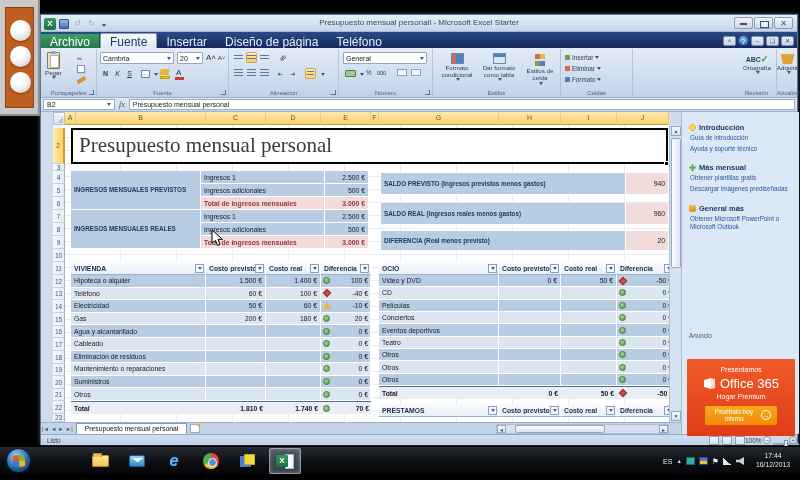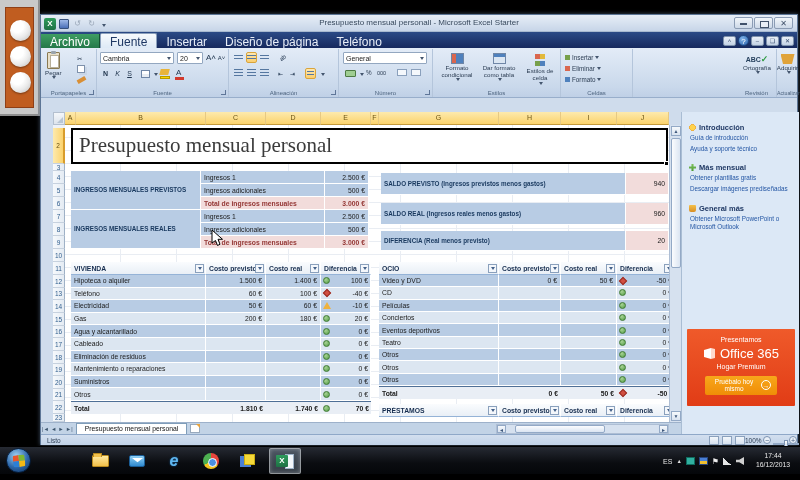--- a/index.html
+++ b/index.html
@@ -329,20 +329,28 @@
       <div class="rgroup" style="left:736px;width:21px;border-right:none">
         <div class="rbig" style="left:0;top:5px;width:21px">
           <span class="cart"></span>
           <span>Adquirir</span>
             <span class="dd"></span>
         </div>
         <div class="glabel" style="font-size:5.2px">Actualizar</div>
       </div>
     </div>
 
+    <div class="abs fbar">
+      <span class="namebox">
+          <span>B2</span>
+          <span class="dd"></span>
+        </span>
+      <span class="fx">fx</span>
+      <span class="finput nw">Presupuesto mensual personal</span>
+    </div>
 
     <div class="abs corner"></div>
     <div class="abs colheads">
         <div class="chead" style="width: 11px; flex: 0 0 auto;">A</div>
         <div class="chead" style="width: 130px; flex: 0 0 auto;">B</div>
         <div class="chead" style="width: 60px; flex: 0 0 auto;">C</div>
         <div class="chead" style="width: 55px; flex: 0 0 auto;">D</div>
         <div class="chead" style="width: 50px; flex: 0 0 auto;">E</div>
         <div class="chead" style="width: 8px; flex: 0 0 auto;">F</div>
         <div class="chead" style="width: 120px; flex: 0 0 auto;">G</div>
@@ -679,21 +687,21 @@
           </div>
           <div class="tp-link" style="top: 62px; white-space: nowrap;">Obtener plantillas gratis</div>
           <div class="tp-link" style="top: 73px; width: 100px; white-space: normal;">Descargar imágenes prediseñadas</div>
           <div class="tp-head" style="top: 92px;">
             <span class="tp-ico bag"></span>
             <span>General más</span>
           </div>
           <div class="tp-link" style="top: 103px; width: 100px; white-space: normal;">Obtener Microsoft PowerPoint o Microsoft Outlook</div>
         </div>
       <div class="adlabel" style="top:220px">Anuncio</div>
-      <div class="adbox" style="top:217px">
+      <div class="adbox" style="top:247px">
         <div class="ad1">Presentamos</div>
         <div class="brandrow">
           <svg width="13" height="13">
             <polygon points="1,3 8,1 8,12 1,10" fill="#ffffff"></polygon>
               <polygon points="8,1 12,2 12,11 8,12" fill="#ffd9cc"></polygon>
           </svg>
           <span class="adbrand">Office 365</span>
         </div>
         <div class="ad2">Hogar Premium</div>
         <span class="adbtn">

